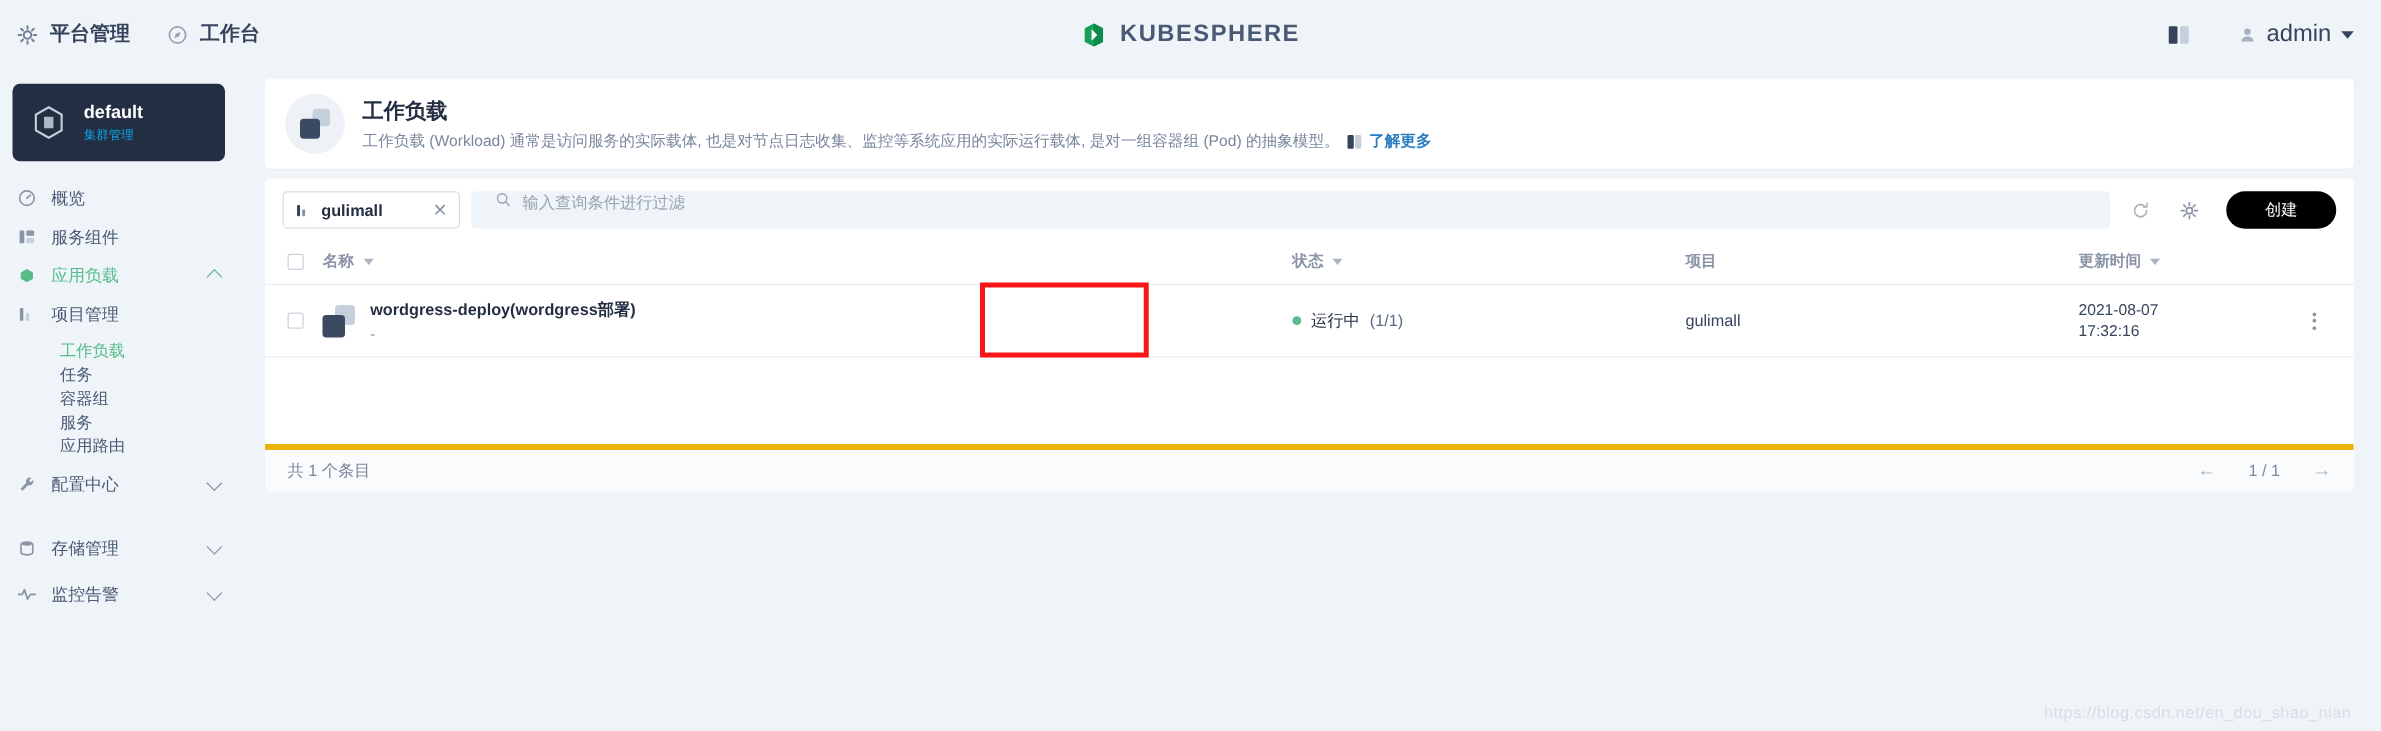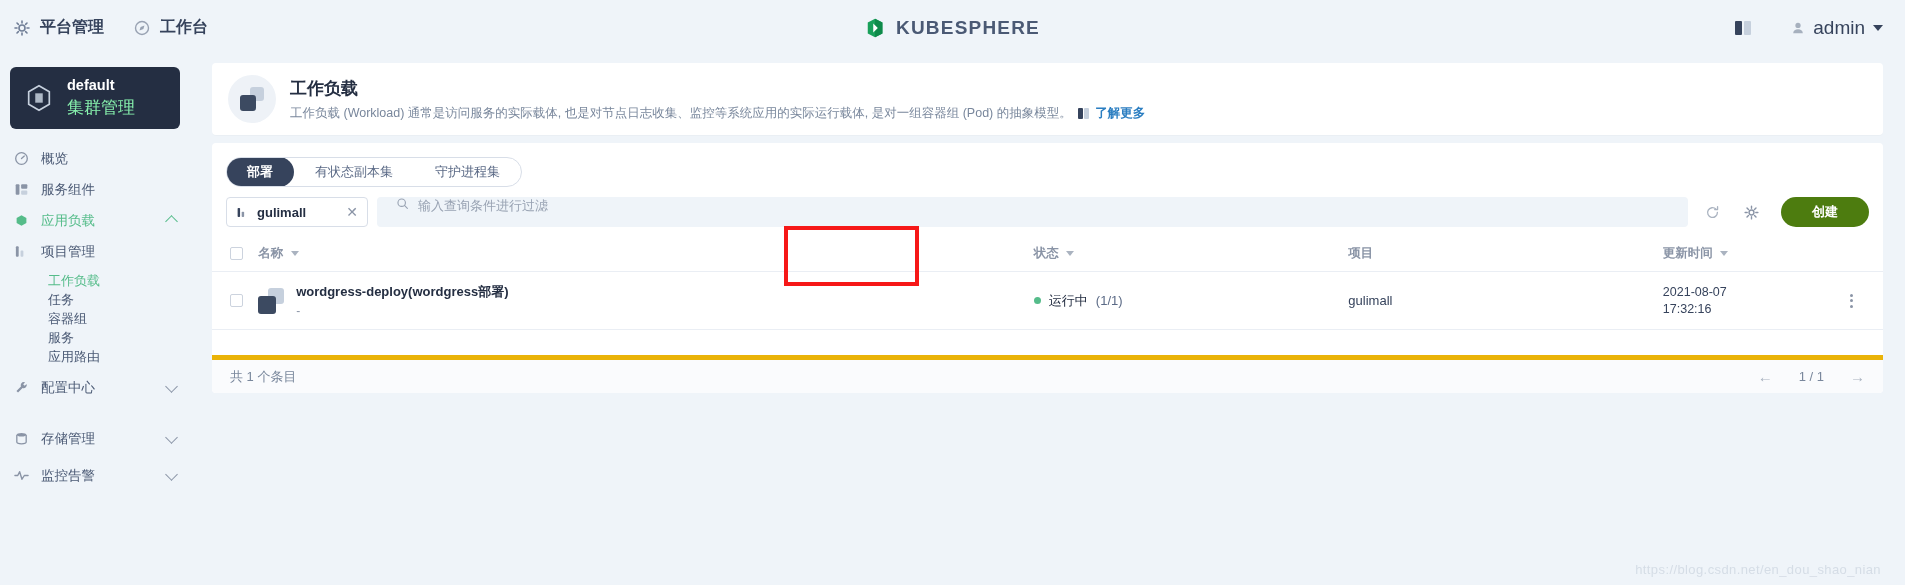--- a/index.html
+++ b/index.html
@@ -52,21 +52,21 @@
     position: absolute; left: 0; top: 55px; width: 190px; height: 530px;
     background: #eff4f9;
   }
   .cluster-card {
     margin: 12px 10px 0 10px; height: 62px; border-radius: 6px;
     background: #242e42; display: flex; align-items: center; gap: 13px;
     padding-left: 14px; cursor: pointer;
   }
   .cluster-texts { display: flex; flex-direction: column; gap: 3px; }
   .cluster-name { color: #ffffff; font-size: 14.5px; font-weight: 700; }
-  .cluster-sub { color: #86efac; font-size: 17px; }
+  .cluster-sub { color: #0ea5e9; font-size: 10px; }
 
   .nav { margin-top: 14px; }
   .nav-item {
     height: 31px; display: flex; align-items: center; gap: 12px;
     padding-left: 14px; padding-right: 14px; cursor: pointer;
     font-size: 13.5px; color: #4a5974;
   }
   .nav-item .nv-label { flex: 1; }
   .nav-item.active .nv-label { color: #55bc8a; }
   .nav-icon { width: 15px; height: 15px; flex: none; }
@@ -133,22 +133,22 @@
   .search-box {
     flex: 1; height: 30px; background: #eff4f9; border-radius: 4px;
     display: flex; gap: 9px; padding: 0 19px; cursor: text;
   }
   .search-ph { font-size: 13px; color: #99a3b3; }
   .tb-btn {
     width: 30px; height: 30px; display: flex; align-items: center; justify-content: center;
     cursor: pointer;
   }
   .create-btn {
-    height: 30px; min-width: 88px; border-radius: 15px; background: #4d7c0f;
-    color: #fff; font-size: 13px; font-weight: 700; display: flex;
+    height: 30px; min-width: 88px; border-radius: 15px; background: #000000;
+    color: #fff; font-size: 13px; font-weight: 400; display: flex;
     align-items: center; justify-content: center; cursor: pointer; margin-left: 6px;
   }
 
   
   table.tbl { width: 100%; border-collapse: collapse; margin-top: 9px; table-layout: fixed; }
   table.tbl th {
     font-size: 12.5px; color: #8a94a6; font-weight: 600; text-align: left;
     padding: 9px 0 9px 0; border-bottom: 1px solid #eaeef4;
   }
   table.tbl td {
@@ -365,33 +365,20 @@
             <i></i>
             <i></i>
           </span>
         <span class="learn-more">了解更多</span>
       </span>
     </div>
   </div>
 
   <div class="panel">
 
-    <div class="tabbar">
-      <div class="tabs">
-        <div class="tab active">
-          <span>部署</span>
-        </div>
-        <div class="tab">
-          <span>有状态副本集</span>
-        </div>
-        <div class="tab">
-          <span>守护进程集</span>
-        </div>
-      </div>
-    </div>
 
     <div class="toolbar">
       <div class="proj-chip">
         <svg width="13" height="13" viewBox="0 0 16 16">
           <rect x="2" y="2.5" width="3" height="11" rx="1" fill="#36435c"></rect>
           <rect x="7" y="7" width="3" height="6.5" rx="1" fill="#8a94a6"></rect>
         </svg>
         <span class="pname">gulimall</span>
         <span class="x-btn">✕</span>
       </div>

